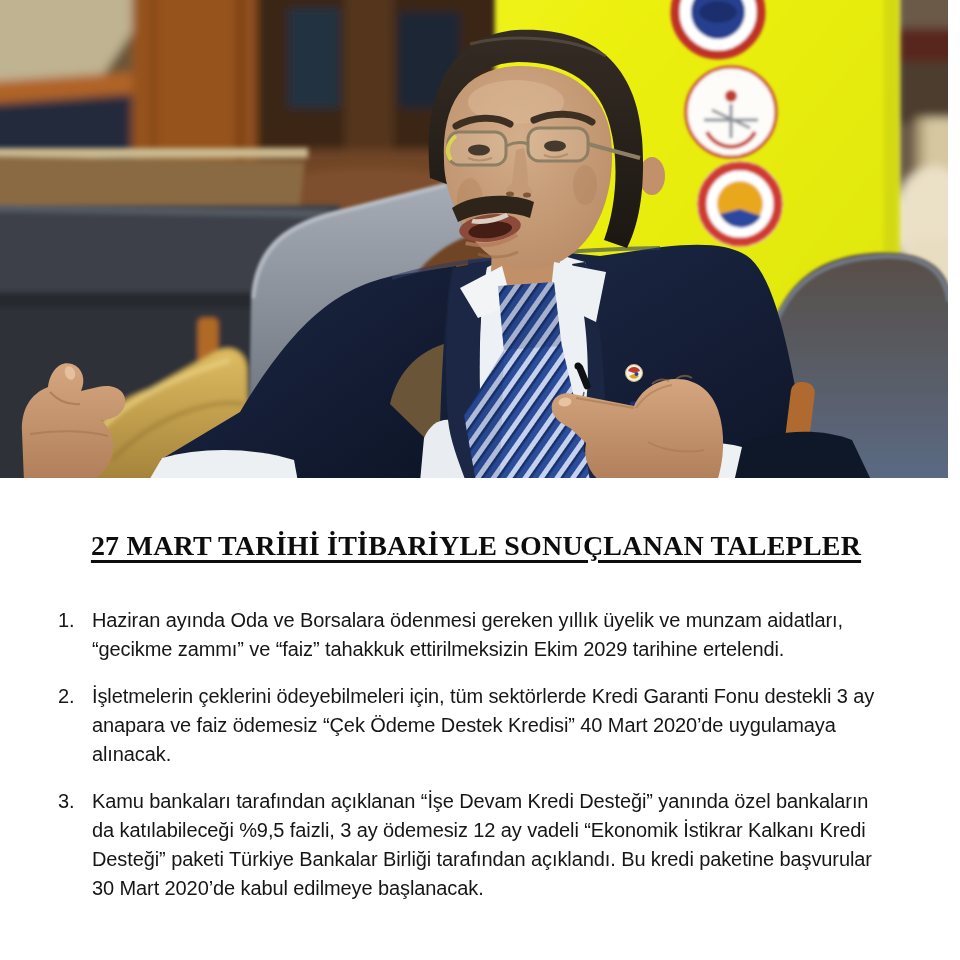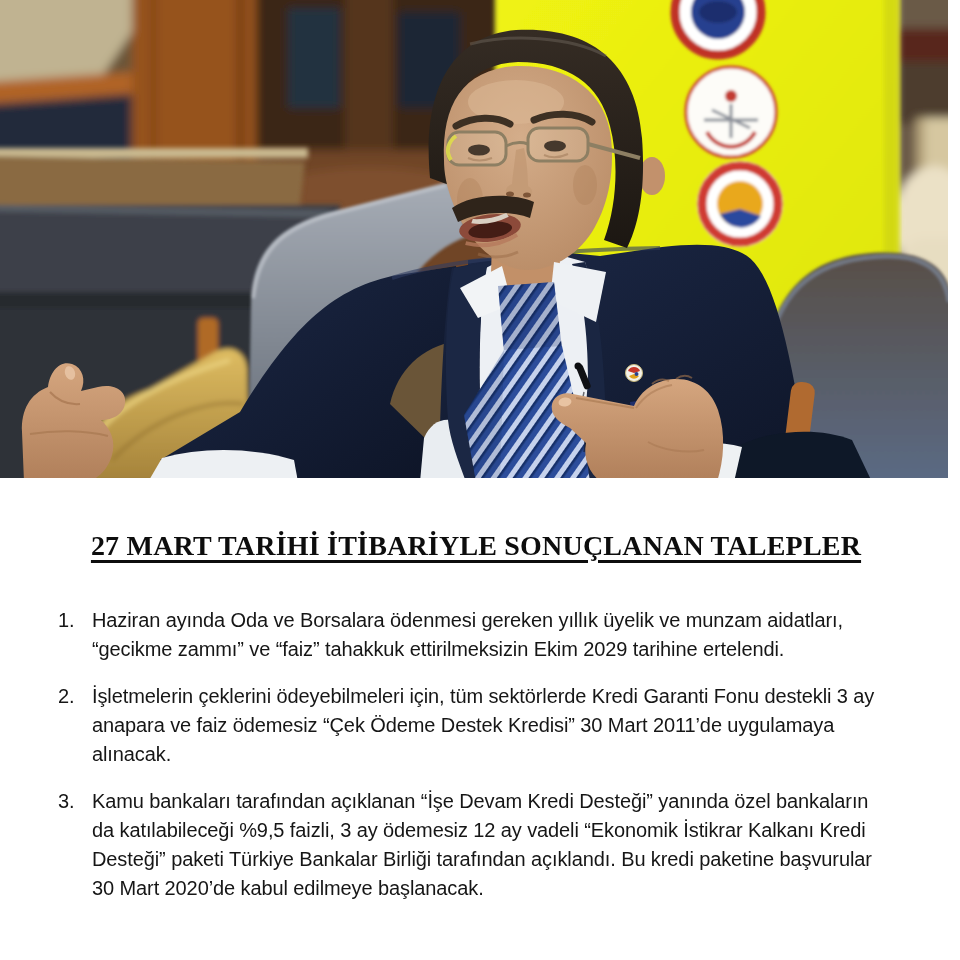--- a/index.html
+++ b/index.html
@@ -252,21 +252,21 @@
   <div class="doc">
     <h1 class="doc-title">27 MART TARİHİ İTİBARİYLE SONUÇLANAN TALEPLER</h1>
 
     <div class="items">
       <div class="item">
         <span class="num">1.</span>
         <span class="txt">Haziran ayında Oda ve Borsalara ödenmesi gereken yıllık üyelik ve munzam aidatları, “gecikme zammı” ve “faiz” tahakkuk ettirilmeksizin Ekim 2029 tarihine ertelendi.</span>
       </div>
       <div class="item">
         <span class="num">2.</span>
-        <span class="txt">İşletmelerin çeklerini ödeyebilmeleri için, tüm sektörlerde Kredi Garanti Fonu destekli 3 ay anapara ve faiz ödemesiz “Çek Ödeme Destek Kredisi” 30 Mart 2011’de uygulamaya alınacak.</span>
+        <span class="txt">İşletmelerin çeklerini ödeyebilmeleri için, tüm sektörlerde Kredi Garanti Fonu destekli 3 ay anapara ve faiz ödemesiz “Çek Ödeme Destek Kredisi” 40 Mart 2020’de uygulamaya alınacak.</span>
       </div>
       <div class="item">
         <span class="num">3.</span>
         <span class="txt">Kamu bankaları tarafından açıklanan “İşe Devam Kredi Desteği” yanında özel bankaların da katılabileceği %9,5 faizli, 3 ay ödemesiz 12 ay vadeli “Ekonomik İstikrar Kalkanı Kredi Desteği” paketi Türkiye Bankalar Birliği tarafından açıklandı. Bu kredi paketine başvurular 30 Mart 2020’de kabul edilmeye başlanacak.</span>
       </div>
     </div>
   </div>
 
 </div>
 

